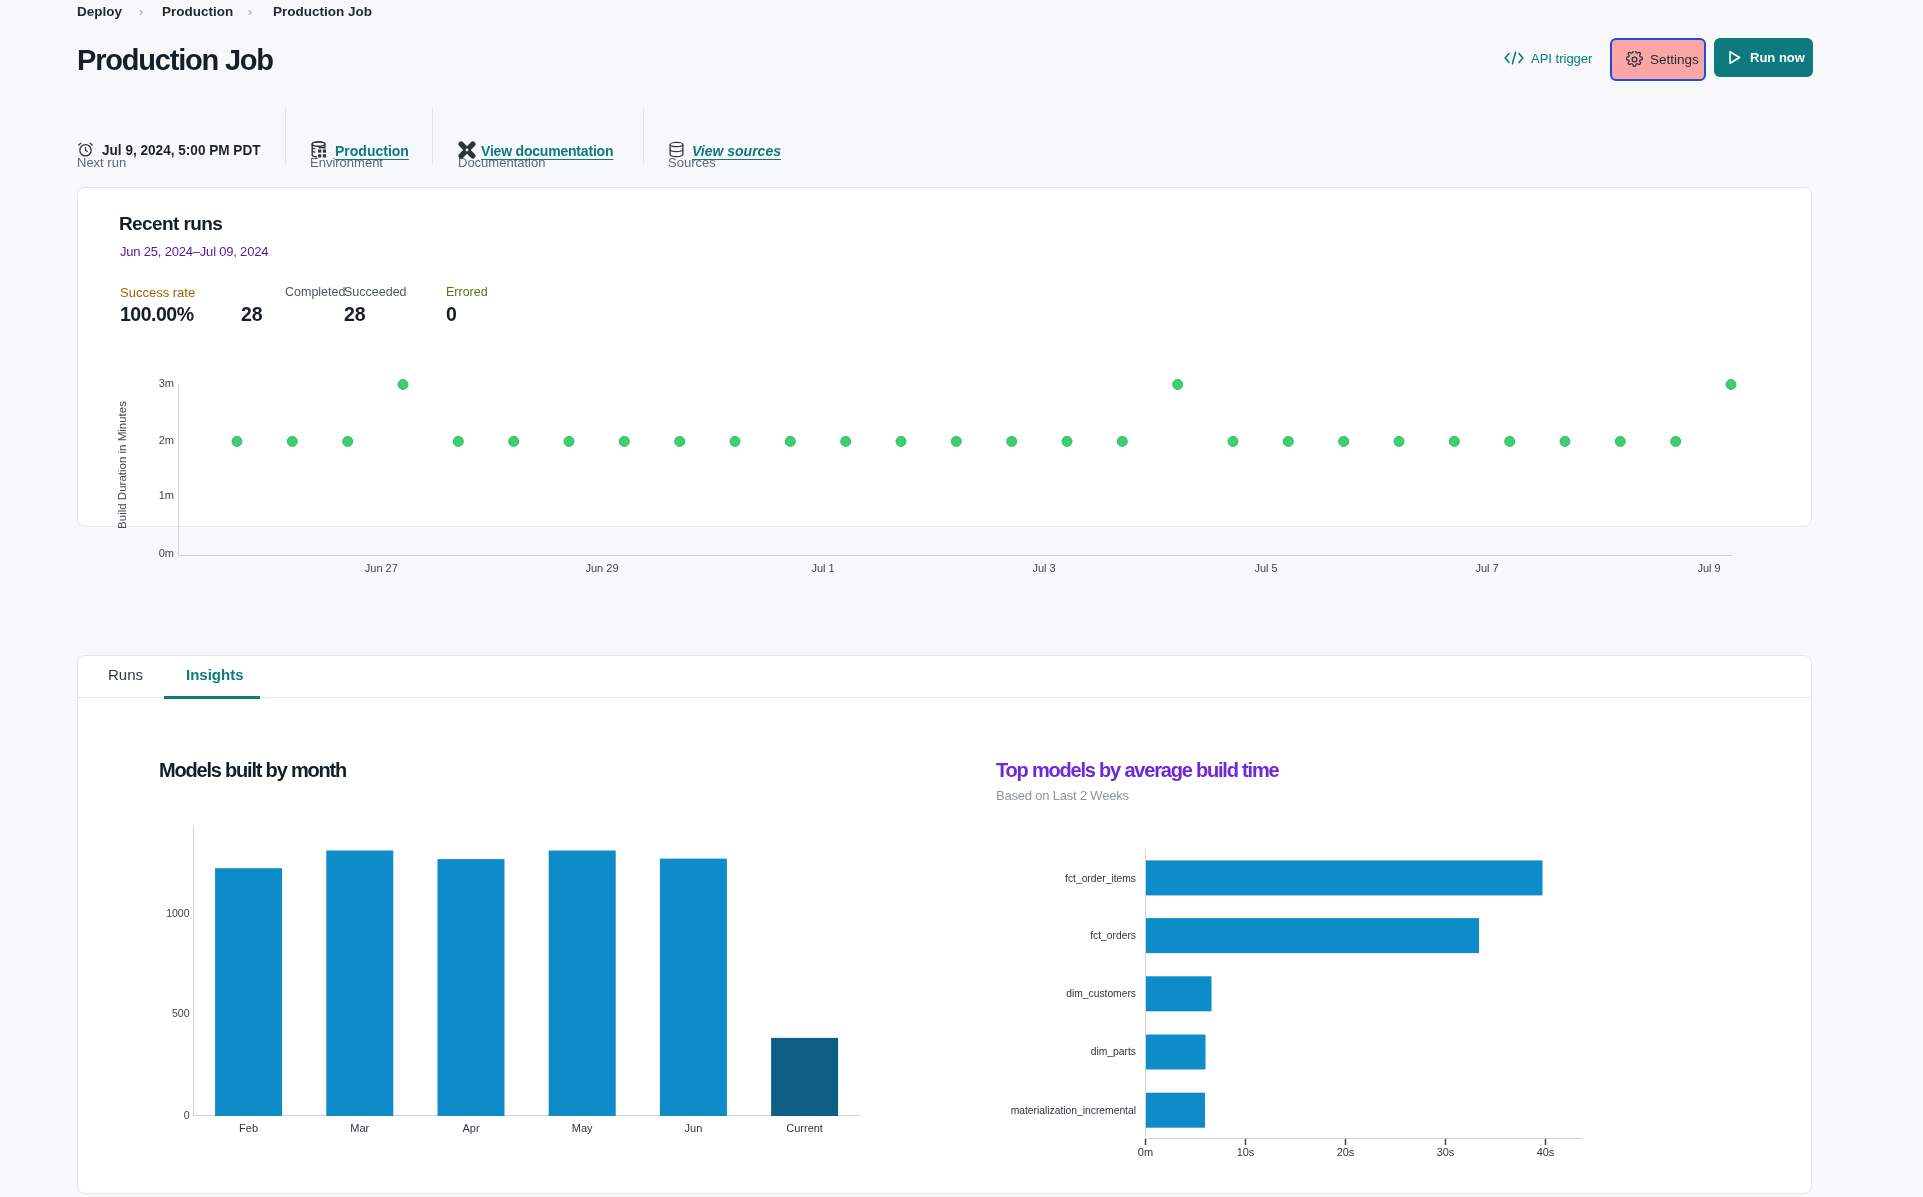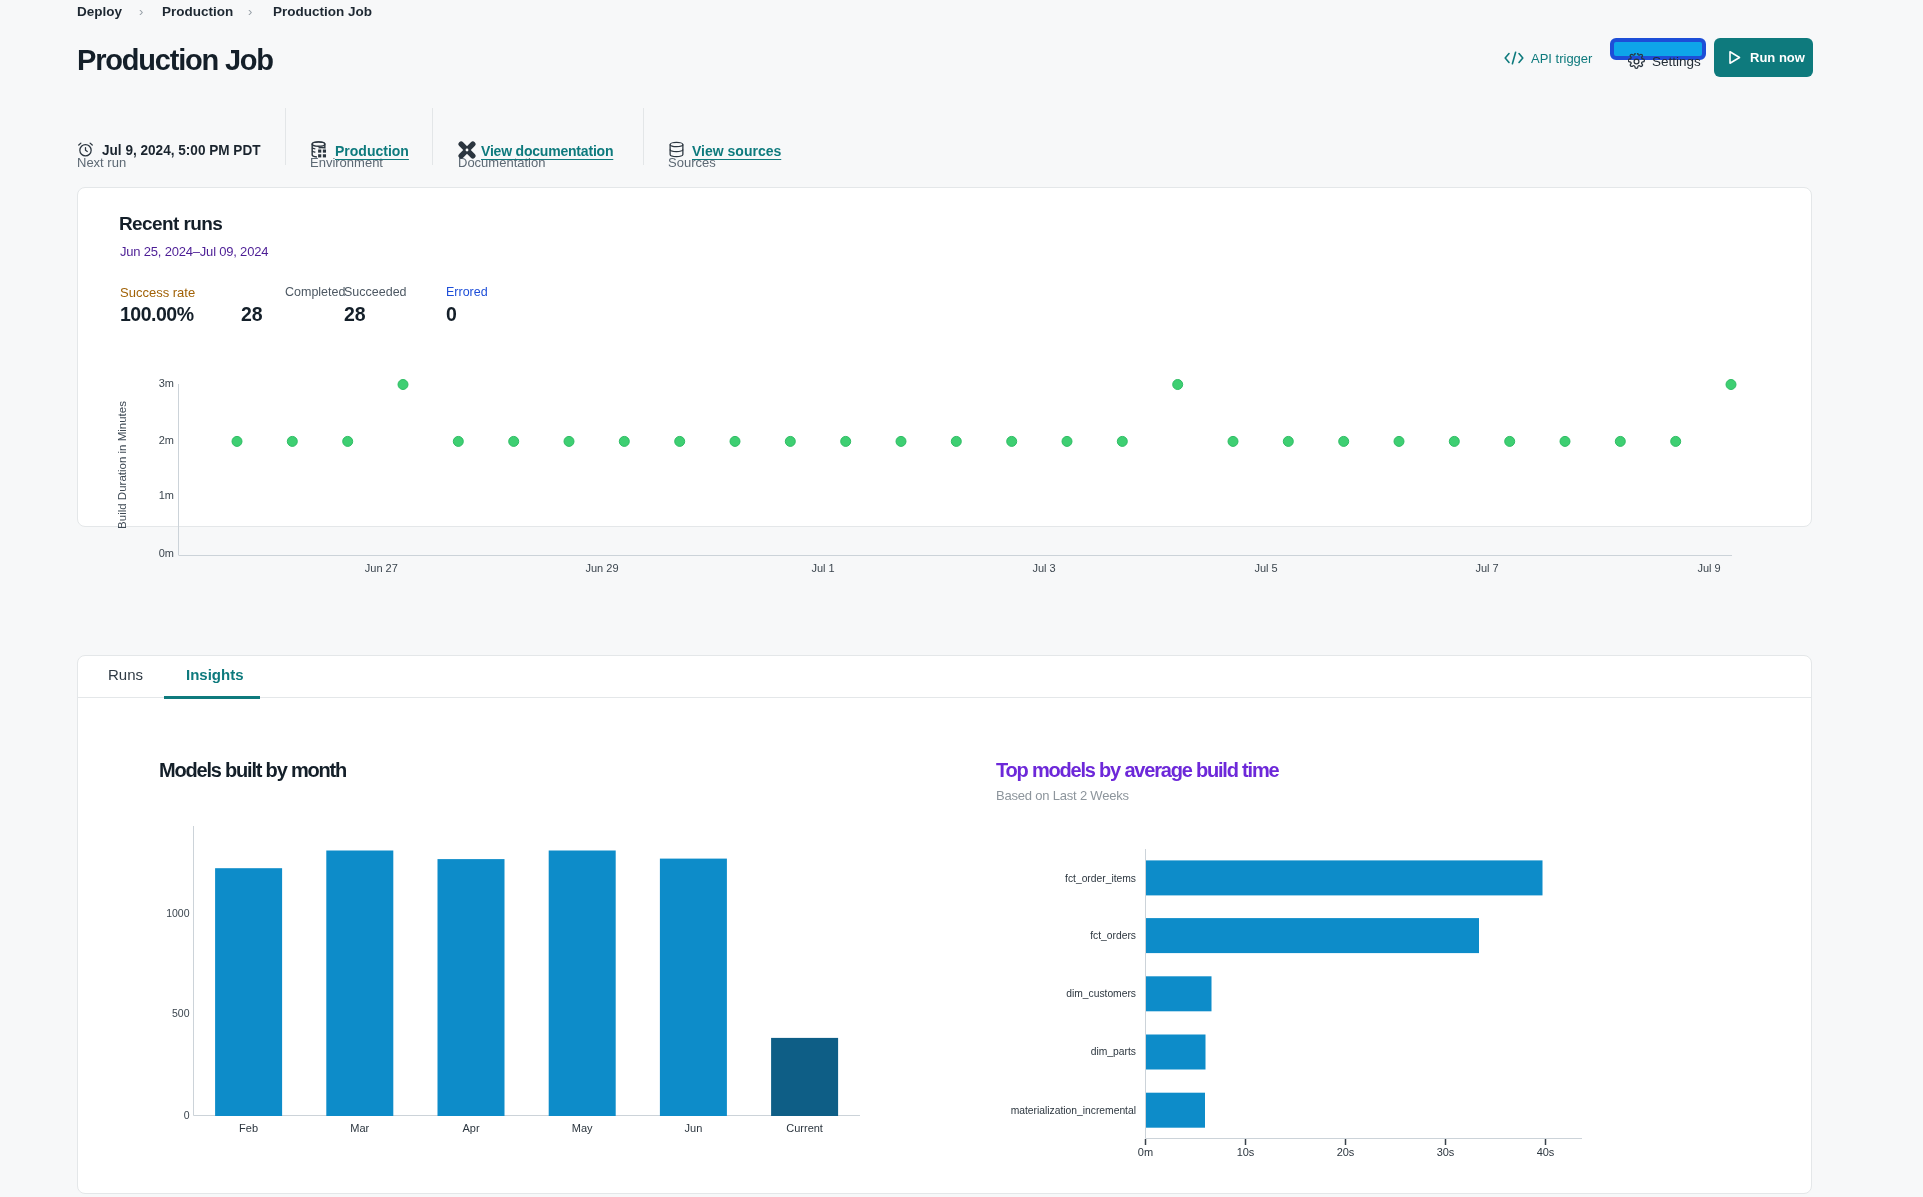--- a/index.html
+++ b/index.html
@@ -24,21 +24,21 @@
 
 <div class="abs" style="left:77px; top:43.5px; font-size:29px; font-weight:bold; letter-spacing:-1.2px; color:#141f29;">Production Job</div>
 
 <div class="abs" style="left:1504px; top:49px; width:120px; height:18px;">
   <svg class="abs" style="left:0; top:1px;" width="20" height="16" viewBox="0 0 20 16">
     <path d="M5 3.5 L1.2 8 L5 12.5 M15 3.5 L18.8 8 L15 12.5 M11.6 2.2 L8.4 13.8" fill="none" stroke="#0e7a7d" stroke-width="1.6" stroke-linecap="round" stroke-linejoin="round"></path>
   </svg>
   <span class="abs teal" style="left:27px; top:1.5px; font-size:13px; white-space:nowrap;">API trigger</span>
 </div>
 
-<div class="abs" style="left:1610px; top:38px; width:96px; height:22px; background:#0ea5e9; border:4px solid #1d4ed8; border-radius:6px;">
+<div class="abs" style="left:1610px; top:38px; width:96px; height:43px; background:#fca5a5; border:2px solid #1d4ed8; border-radius:6px;">
   <svg class="abs" style="left:14px; top:11px;" width="17" height="17" viewBox="0 0 24 24">
     <path fill="none" stroke="#2b353f" stroke-width="1.8" d="M12 8.6a3.4 3.4 0 1 0 0 6.8 3.4 3.4 0 0 0 0-6.8z"></path>
     <path fill="none" stroke="#2b353f" stroke-width="1.8" stroke-linejoin="round" d="M19.4 13.5a1.7 1.7 0 0 0 .3 1.9l.1.1a2 2 0 1 1-2.9 2.9l-.1-.1a1.7 1.7 0 0 0-1.9-.3 1.7 1.7 0 0 0-1 1.5v.2a2 2 0 1 1-4.1 0v-.1a1.7 1.7 0 0 0-1.1-1.6 1.7 1.7 0 0 0-1.9.3l-.1.1a2 2 0 1 1-2.9-2.9l.1-.1a1.7 1.7 0 0 0 .3-1.9 1.7 1.7 0 0 0-1.5-1h-.2a2 2 0 1 1 0-4.1h.1a1.7 1.7 0 0 0 1.6-1.1 1.7 1.7 0 0 0-.3-1.9l-.1-.1a2 2 0 1 1 2.9-2.9l.1.1a1.7 1.7 0 0 0 1.9.3h.1a1.7 1.7 0 0 0 1-1.5v-.2a2 2 0 1 1 4.1 0v.1a1.7 1.7 0 0 0 1 1.6 1.7 1.7 0 0 0 1.9-.3l.1-.1a2 2 0 1 1 2.9 2.9l-.1.1a1.7 1.7 0 0 0-.3 1.9v.1a1.7 1.7 0 0 0 1.5 1h.2a2 2 0 1 1 0 4.1h-.1a1.7 1.7 0 0 0-1.6 1z"></path>
   </svg>
   <span class="abs" style="left:38px; top:11.5px; font-size:13.5px; color:#222c35; white-space:nowrap;">Settings</span>
 </div>
 
 <div class="abs" style="left:1714px; top:38px; width:99px; height:39px; background:#0e7a7d; border-radius:6px;">
   <svg class="abs" style="left:13px; top:12px;" width="15" height="15" viewBox="0 0 15 15">
     <path d="M3 1.8 L12.5 7.5 L3 13.2 Z" fill="none" stroke="#fff" stroke-width="1.6" stroke-linejoin="round"></path>
@@ -84,29 +84,29 @@
 <a class="abs lnk" style="left:481px; top:143px; letter-spacing:-0.2px;">View documentation</a>
 
 <div class="abs" style="left:643px; top:108px; width:1px; height:57px; background:#e3e6e8;"></div>
 
 <div class="abs lbl" style="left:668px; top:114px;">Sources</div>
 <svg class="abs" style="left:668px; top:141px;" width="17" height="17" viewBox="0 0 24 24">
   <ellipse cx="12" cy="5" rx="9" ry="3" fill="none" stroke="#2b353f" stroke-width="1.8"></ellipse>
   <path d="M3 5 L3 12 C3 13.7 7 15 12 15 C17 15 21 13.7 21 12 L21 5" fill="none" stroke="#2b353f" stroke-width="1.8"></path>
   <path d="M3 12 L3 19 C3 20.7 7 22 12 22 C17 22 21 20.7 21 19 L21 12" fill="none" stroke="#2b353f" stroke-width="1.8"></path>
 </svg>
-<a class="abs lnk" style="left:692px; top:143px;">View sources</a>
+<a class="abs lnk" style="left:692px; top:143px;font-style:italic;">View sources</a>
 
 <div class="card" style="top:187px; height:340px;">
   <div class="abs" style="left:41px; top:25px; font-size:19px; font-weight:bold; letter-spacing:-0.6px; color:#141f29;">Recent runs</div>
   <div class="abs" style="left:42px; top:56px; font-size:13px; letter-spacing:-0.2px; color:#4c1d95;">Jun 25, 2024–Jul 09, 2024</div>
   <div class="abs" style="left:42px; top:97px; font-size:13px; color:#a16207;">Success rate</div>
   <div class="abs" style="left:163px; top:97px; font-size:12.5px; color:#4d5863;margin-left:44px;">Completed</div>
   <div class="abs" style="left:266px; top:97px; font-size:12.5px; color:#4d5863;">Succeeded</div>
-  <div class="abs" style="left:368px; top:97px; font-size:12.5px; color:#1d4ed8;">Errored</div>
+  <div class="abs" style="left:368px; top:97px; font-size:12.5px; color:#4d7c0f;">Errored</div>
   <div class="abs" style="left:42px; top:114.5px; font-size:19.5px; font-weight:bold; letter-spacing:-0.5px; color:#141f29;">100.00%</div>
   <div class="abs" style="left:163px; top:114.5px; font-size:19.5px; font-weight:bold; color:#141f29;">28</div>
   <div class="abs" style="left:266px; top:114.5px; font-size:19.5px; font-weight:bold; color:#141f29;">28</div>
   <div class="abs" style="left:368px; top:114.5px; font-size:19.5px; font-weight:bold; color:#141f29;">0</div>
 </div>
 
 <svg class="abs" style="left:90px; top:372px;" width="1700" height="210" viewBox="0 0 1700 210">
   <g transform="rotate(-90 32 93)">
     <text x="32" y="93" text-anchor="middle" dominant-baseline="central" font-size="11.5" fill="#3f4a55">Build Duration in Minutes</text>
   </g>

